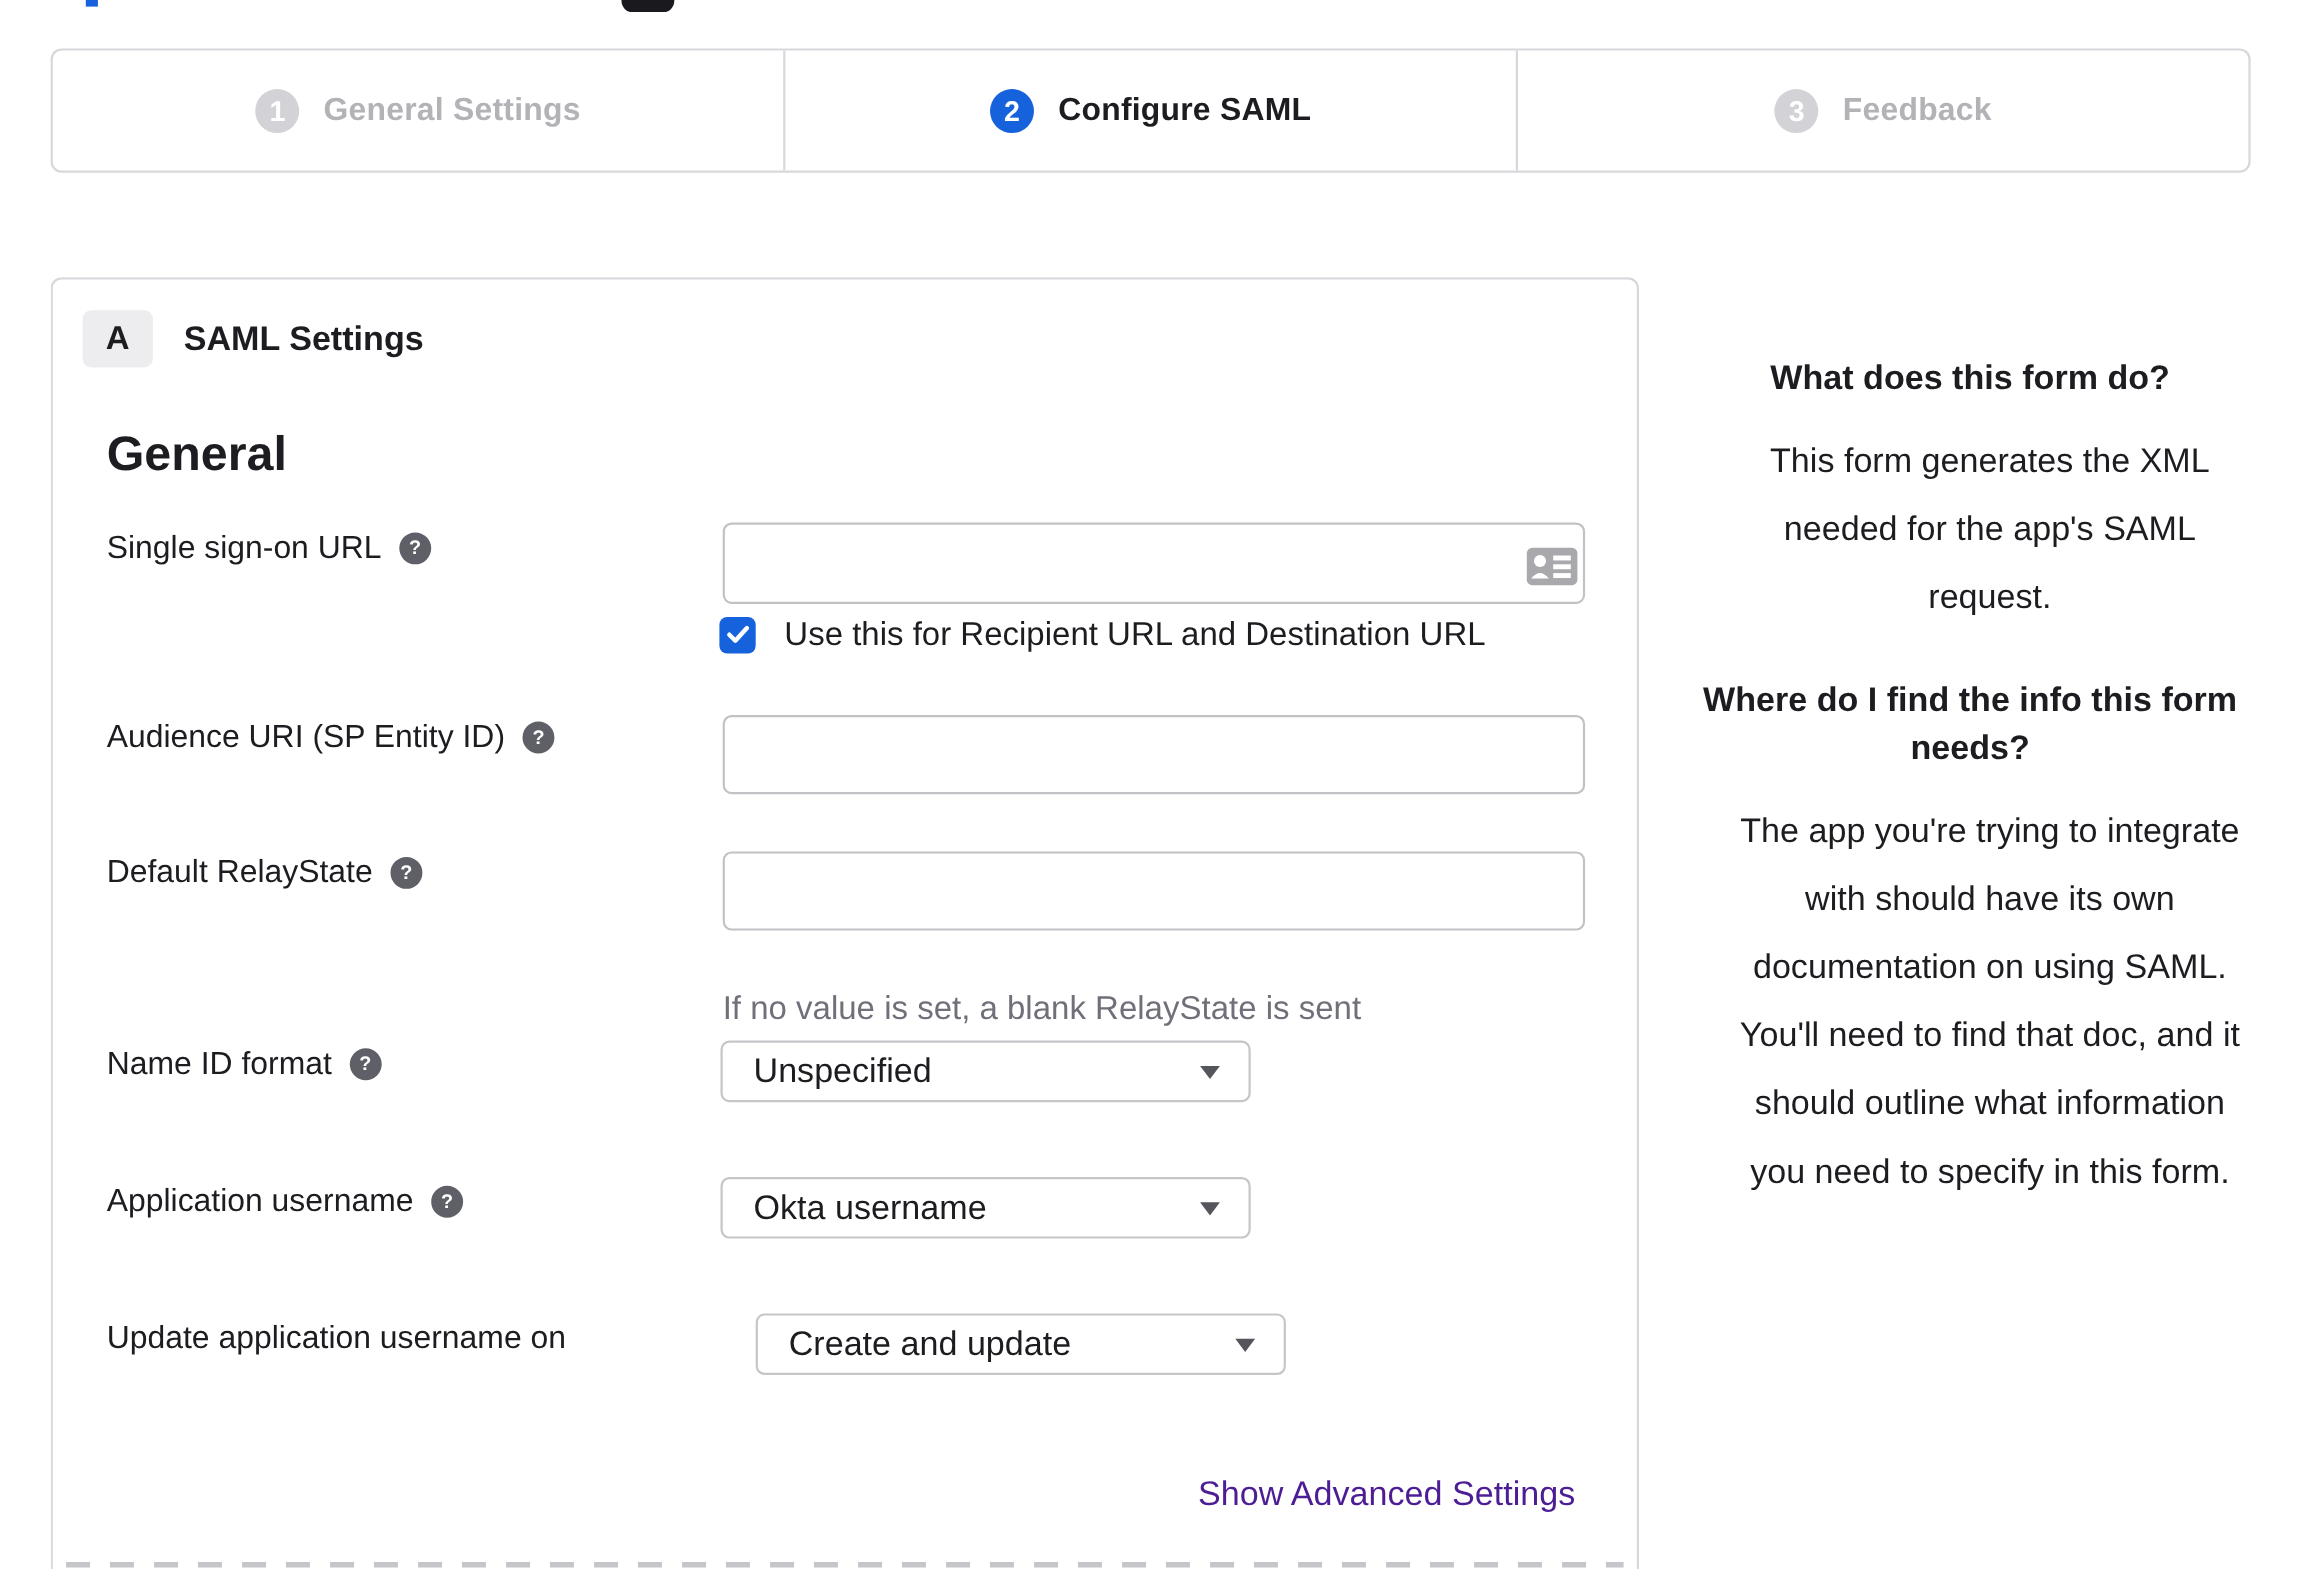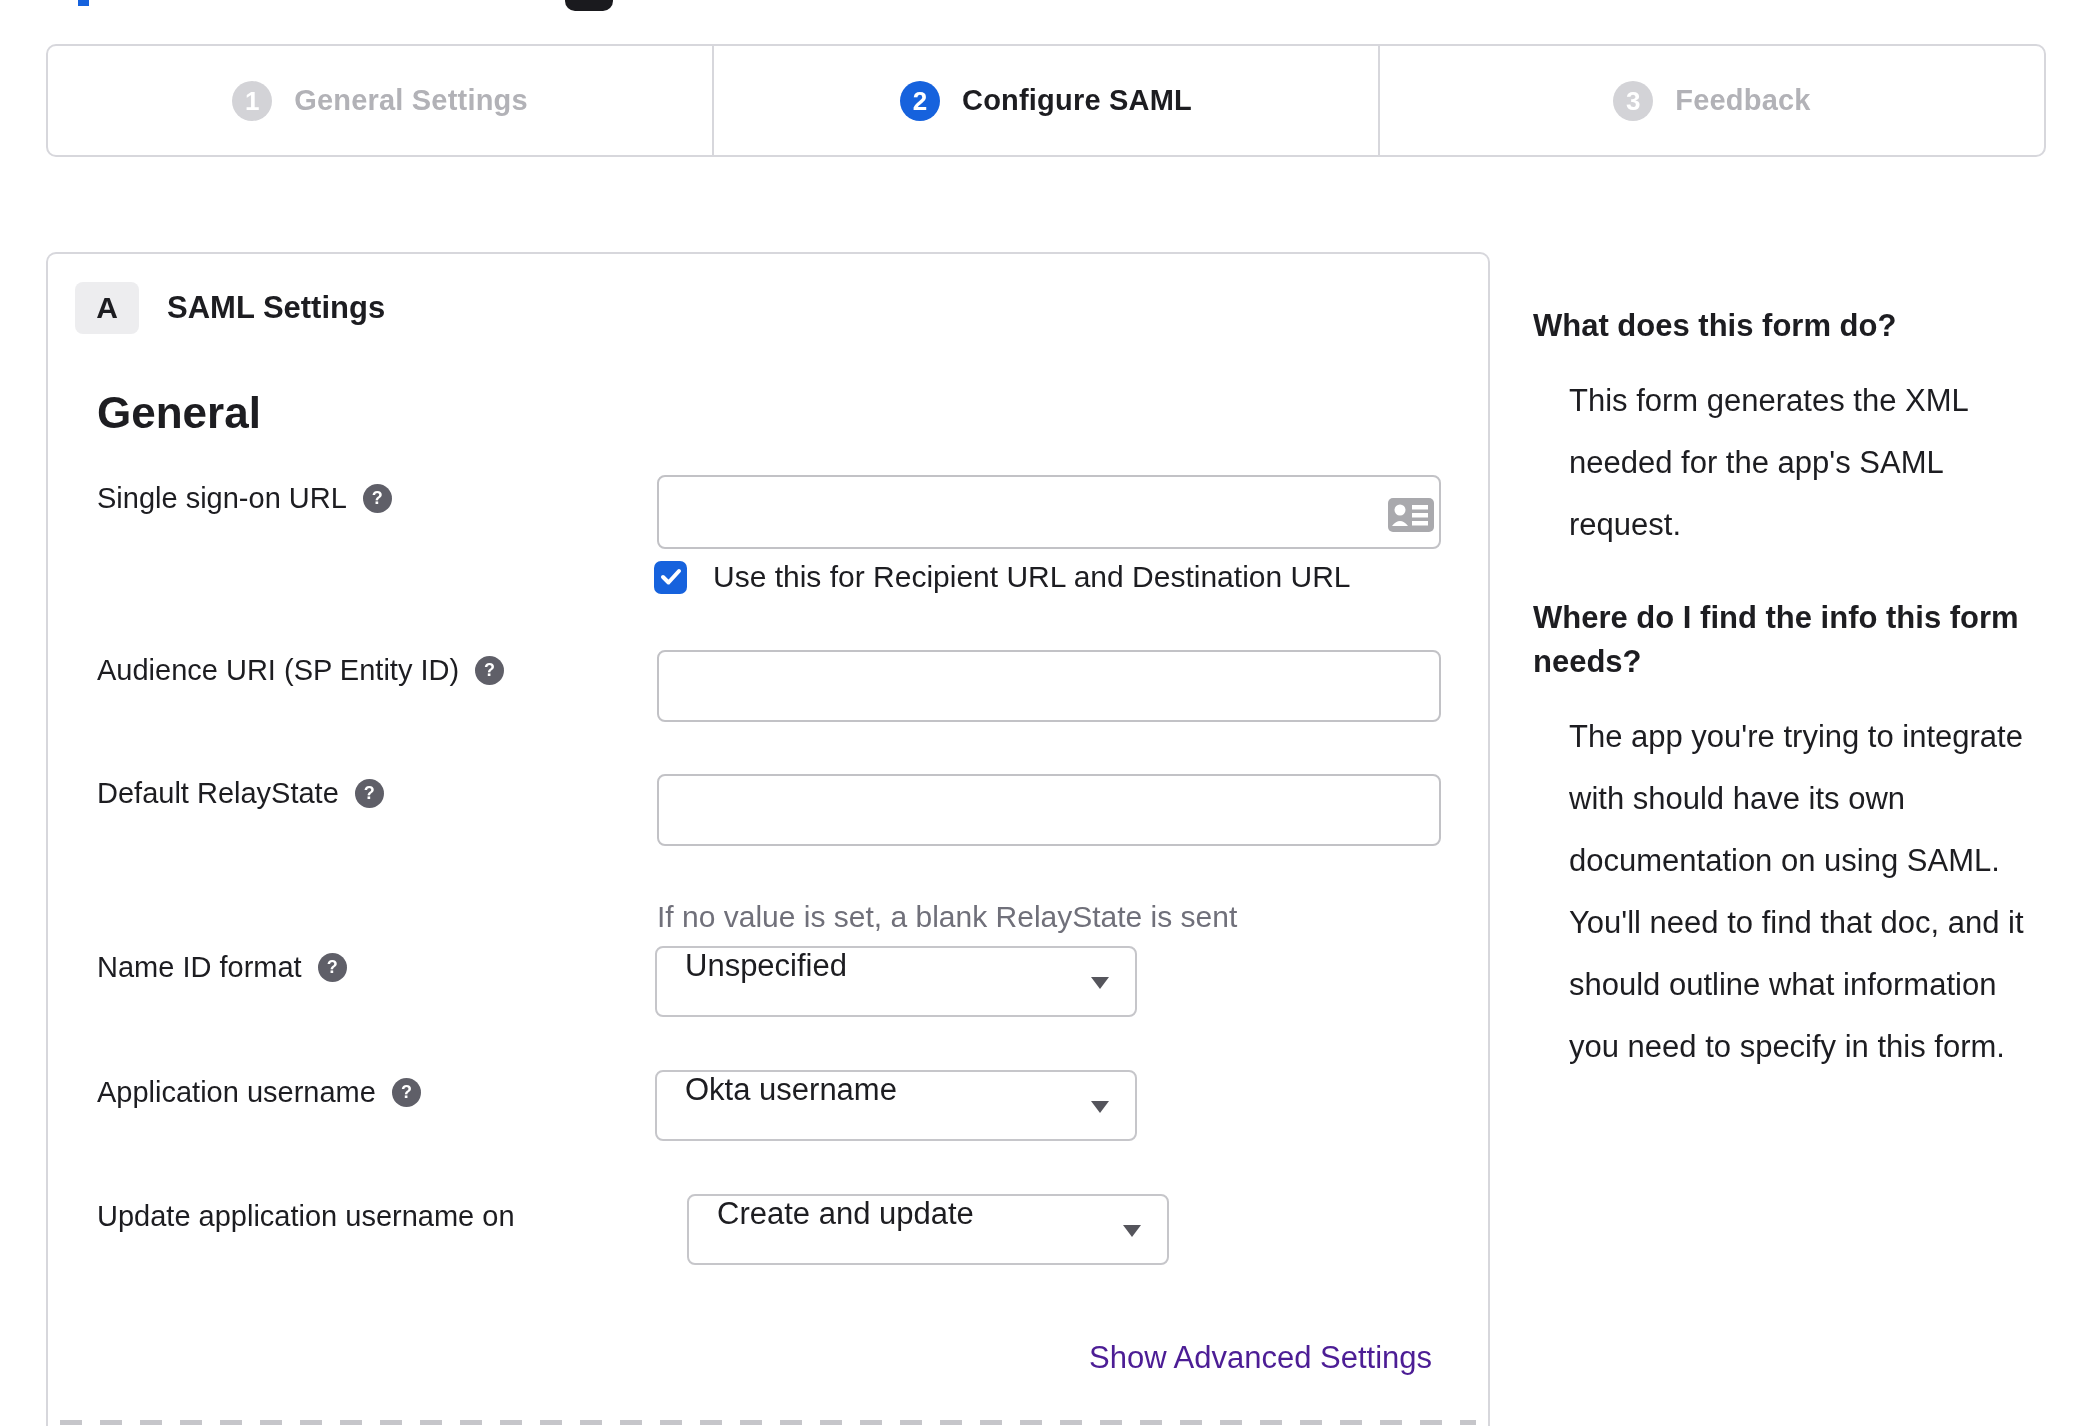--- a/index.html
+++ b/index.html
@@ -40,34 +40,34 @@
                 color:#1d1d21; outline:none; }
   .contact-icon { position:absolute; pointer-events:none; }
 
   .checkbox-row { position:absolute; left:606px; top:306px; display:flex; align-items:center; gap:26px; }
   .checkbox { width:33px; height:33px; border-radius:7px; background:#1662dd;
               display:flex; align-items:center; justify-content:center; flex:0 0 auto; }
   .checkbox-label { font-size:30px; color:#1d1d21; }
 
   .hint { position:absolute; left:609px; top:599px; font-size:30px; color:#70707a;margin-top:47px; }
 
-  .dropdown { position:absolute; left:607px; width:482px; height:71px; background:#fff;
-              border:2px solid #c6c6ca; border-radius:8px; display:flex; 
+  .dropdown { position:absolute; left:607px; width:482px; height:56px; background:#fff;
+              border:2px solid #c6c6ca; border-radius:8px; display:flex; align-items:center;
               padding:0 60px 0 28px; font-size:31px; color:#1d1d21; cursor:default; }
   .caret { position:absolute; right:26px; top:50%; margin-top:-5px; width:0; height:0;
            border-left:9px solid transparent; border-right:9px solid transparent;
            border-top:12px solid #55555c; }
 
   .advanced-link { position:absolute; right:56px; top:1086px; font-size:31px; color:#4c1d95; cursor:pointer; }
 
   .dashed-divider { position:absolute; left:12px; right:12px; top:1166px; height:5px;
                     background:repeating-linear-gradient(to right, #c6c6ca 0 22px, transparent 22px 40px); }
 
   
-  .sidebar { position:absolute; left:1533px; top:304px; width:516px; }
+  .sidebar { position:absolute; left:1533px; top:322px; width:516px;text-align:center; }
   .sidebar h3 { font-size:31px; font-weight:bold; line-height:44px; margin-bottom:22px; color:#1d1d21; }
   .sidebar p  { font-size:31px; line-height:62px; margin-bottom:40px; color:#1d1d21;margin-left:36px; }
 </style>
 </head>
 <body>
 
 <div class="remnant-blue"></div>
 <div class="remnant-black"></div>
 
 <div class="stepper">

